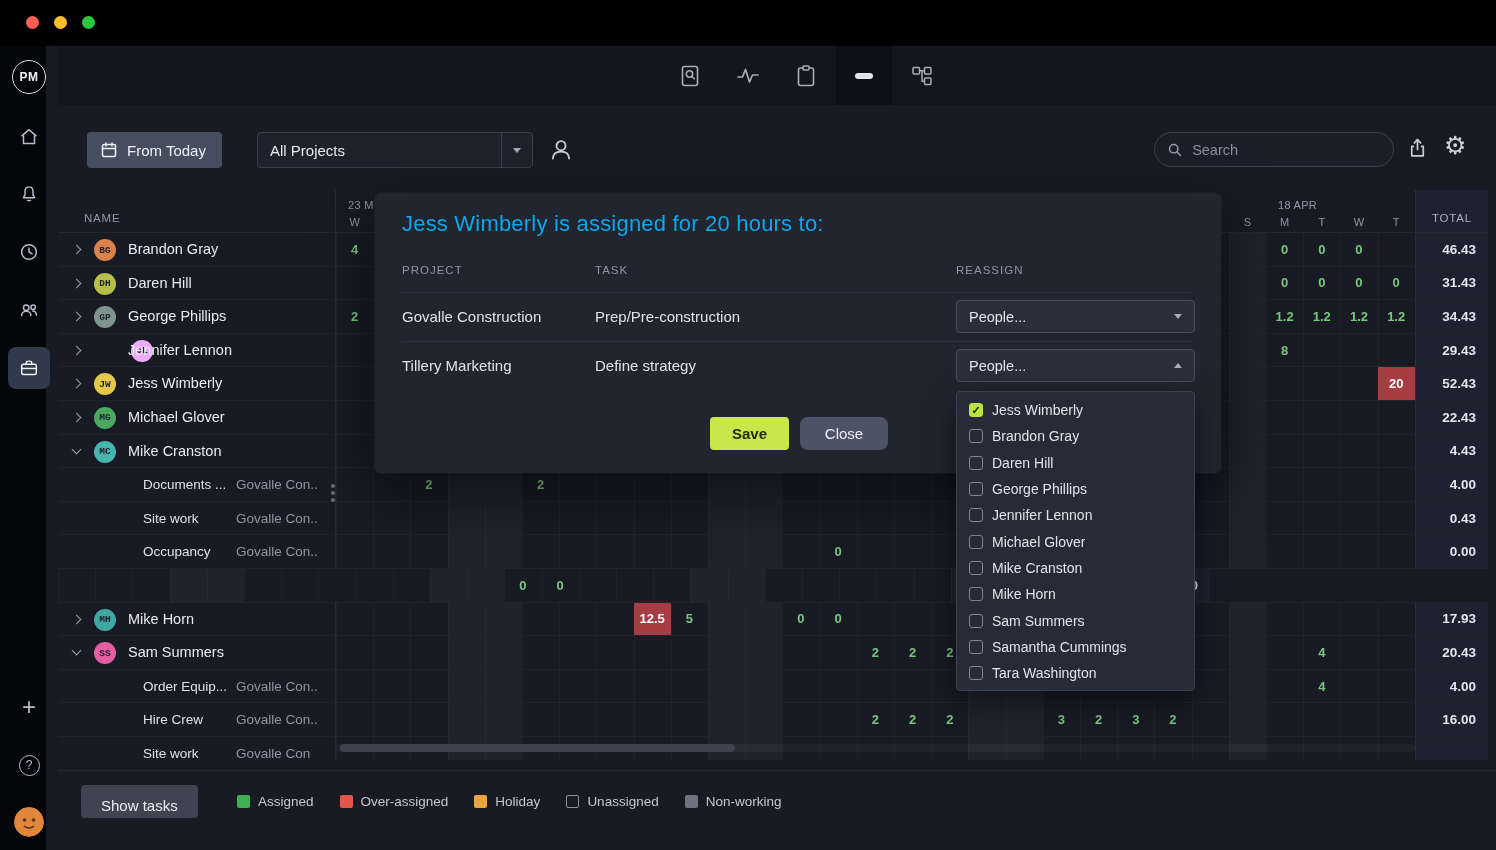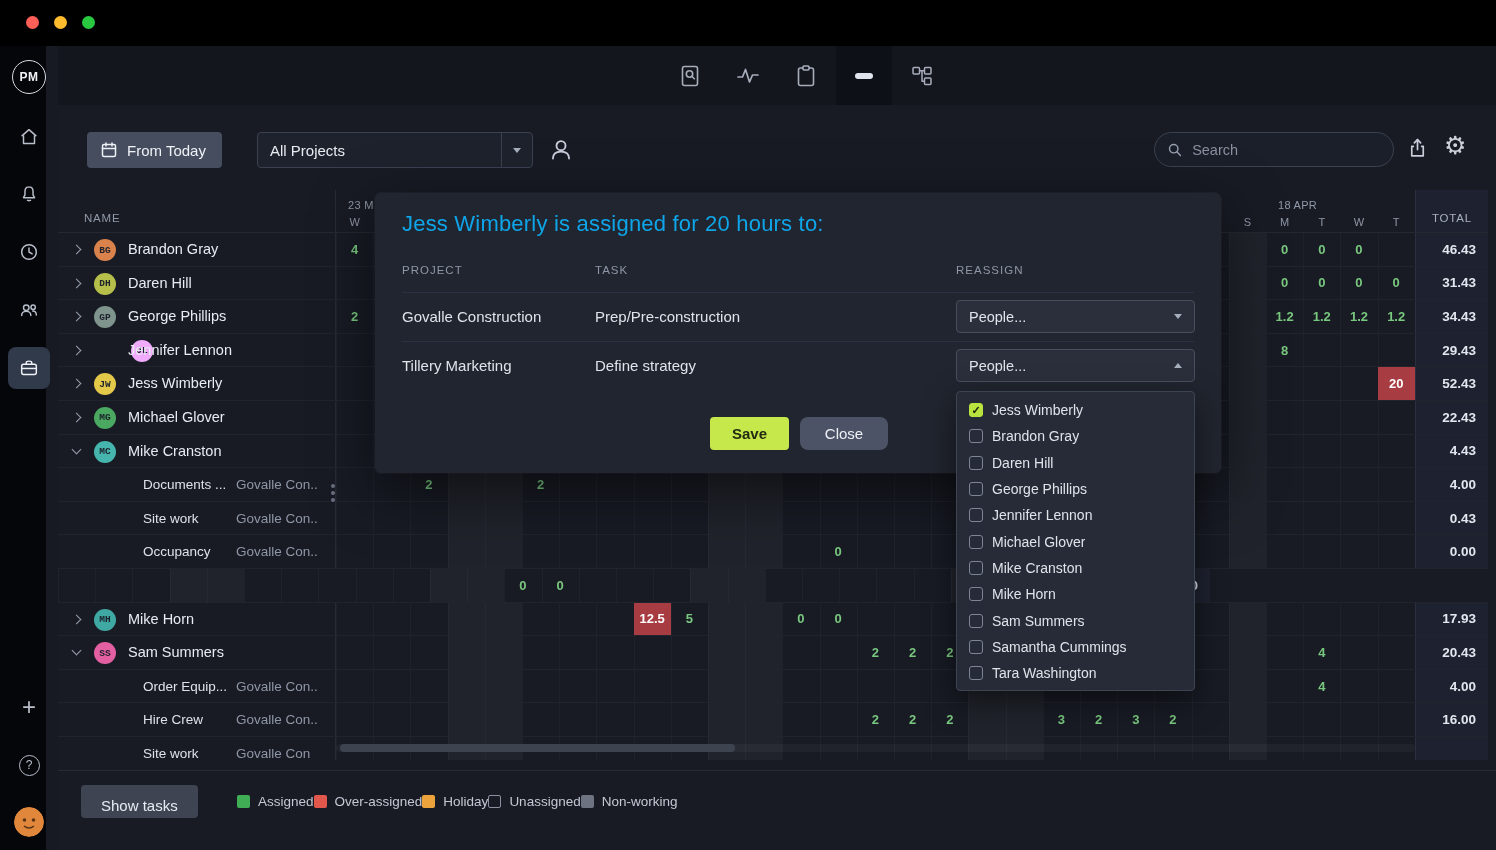--- a/index.html
+++ b/index.html
@@ -70,21 +70,21 @@
   .val{position:absolute;top:0;bottom:0;width:37.2px;display:flex;align-items:center;justify-content:center;font-size:13px;font-weight:700;color:#79c87f;cursor:pointer;}
   .val.over{background:#a73c42;color:#ffffff;}
   .cell-total{width:73px;background:#1e2230;border-left:1px solid #2a3040;display:flex;align-items:center;justify-content:flex-end;padding-right:12px;font-size:13.5px;font-weight:600;color:#e2e6ee;}
   .splitter{position:absolute;left:331px;top:484px;width:4px;height:4px;border-radius:50%;background:#6a7080;box-shadow:0 7px 0 #6a7080,0 14px 0 #6a7080;z-index:3;cursor:col-resize;}
   .hscroll{position:absolute;left:336px;top:744px;width:1079px;height:8px;background:rgba(255,255,255,0.04);border-radius:4px;z-index:4;}
   .hthumb{position:absolute;left:4px;top:0;width:395px;height:8px;background:#3d4450;border-radius:4px;cursor:grab;}
 
   
   .bottombar{position:absolute;left:58px;top:770px;right:0;bottom:0;border-top:1px solid #252a35;background:#181b24;z-index:5;}
   .show-tasks{position:absolute;left:23px;top:14px;height:33px;padding:12px 20px;background:#3e4452;border:none;border-radius:4px;color:#e8ebf2;font-size:15px;font-family:inherit;cursor:pointer;}
-  .legend{position:absolute;left:179px;top:14px;height:33px;display:flex;align-items:center;}
+  .legend{position:absolute;left:179px;top:14px;height:33px;display:flex;align-items:center;gap:26px;}
   .lg-item{display:flex;align-items:center;gap:8px;}
   .sw{width:13px;height:13px;border-radius:2px;}
   .sw.outline{background:transparent;border:1.5px solid #8b91a0;}
   .lg-label{font-size:13.5px;color:#c3c8d4;}
 
   
   .modal{position:absolute;left:375px;top:193px;width:846px;height:280px;background:#21252f;border-radius:6px;box-shadow:0 18px 60px rgba(0,0,0,0.55),0 0 0 1px rgba(255,255,255,0.04);z-index:20;}
   .modal-title{position:absolute;left:27px;top:18px;font-size:22px;color:#0ea5e9;letter-spacing:.2px;}
   .m-col{position:absolute;top:71px;font-size:11.5px;letter-spacing:1px;color:#8f96a6;}
   .c1{left:27px}.c2{left:220px}.c3{left:581px}

